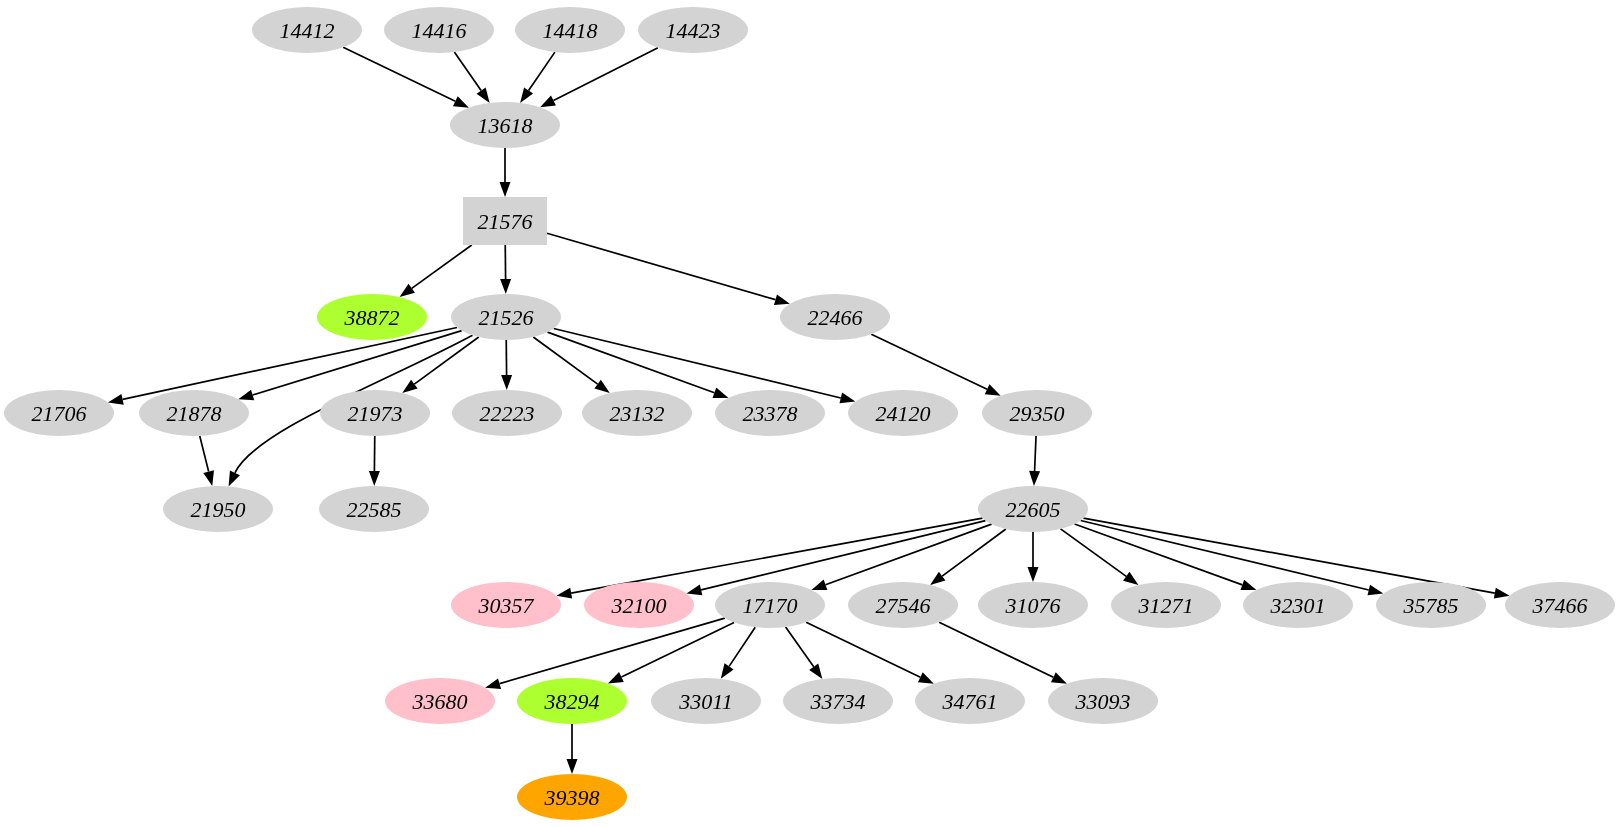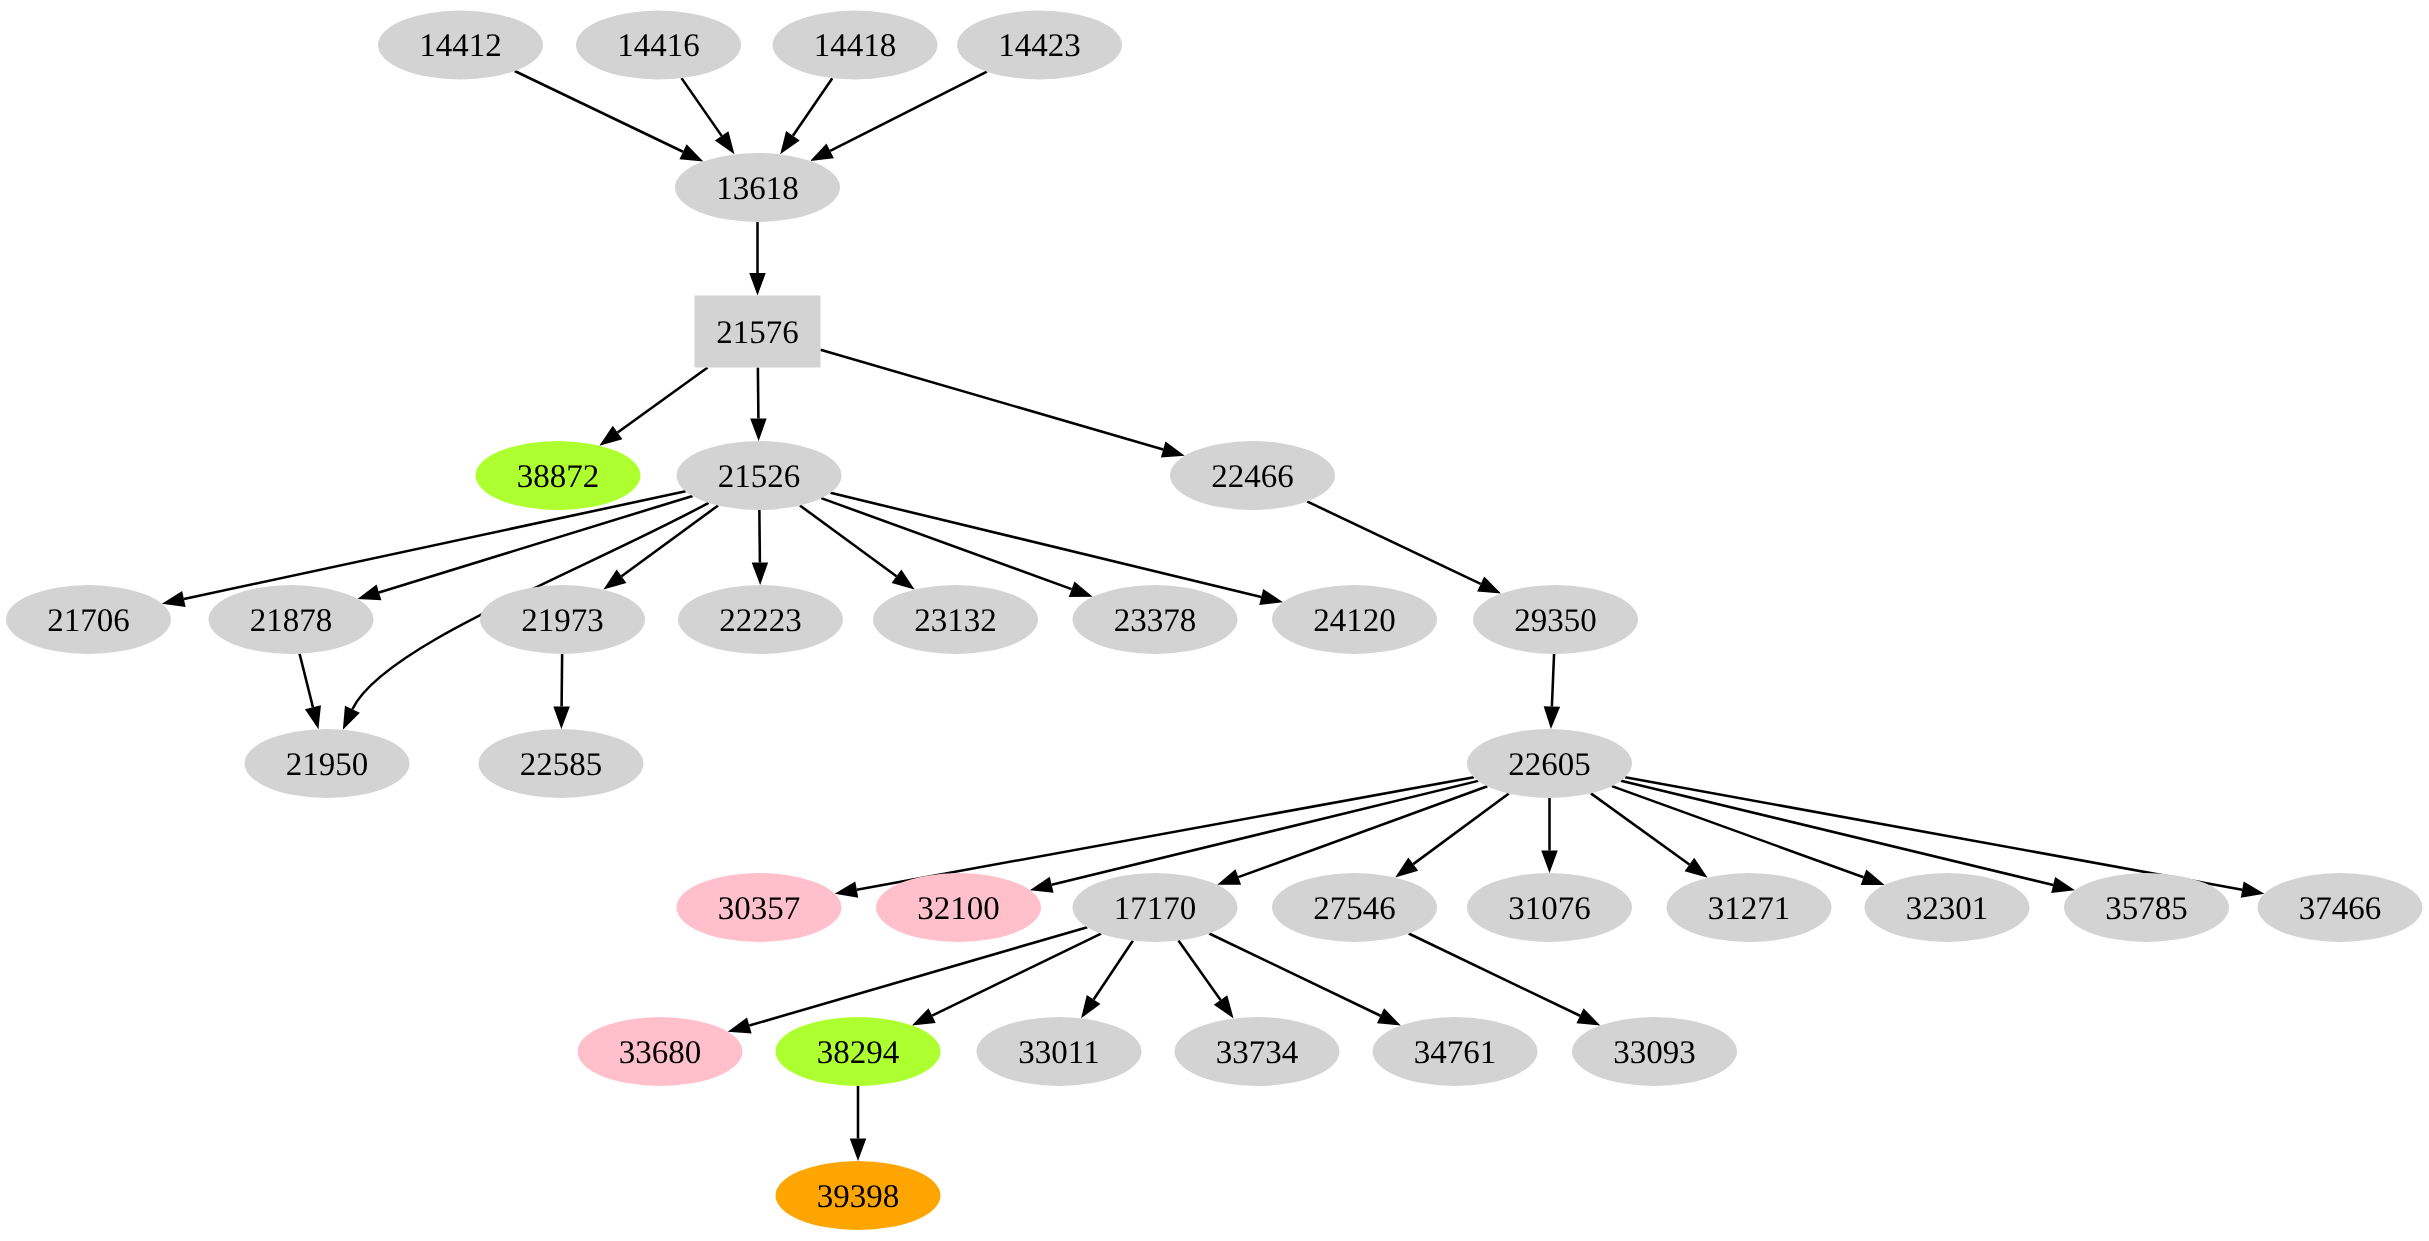--- a/index.html
+++ b/index.html
@@ -6,20 +6,21 @@
     margin: 0;
     padding: 0;
     background: #ffffff;
   }
   .canvas {
     position: relative;
     width: 1619px;
     height: 827px;
     background: #ffffff;
     overflow: hidden;
+    font-style: italic;
   }
   svg text {
     font-family: "Liberation Serif", "DejaVu Serif", serif;
     font-size: 22px;
     fill: #000000;
     text-anchor: middle;
   }
 </style>
 </head>
 <body>

